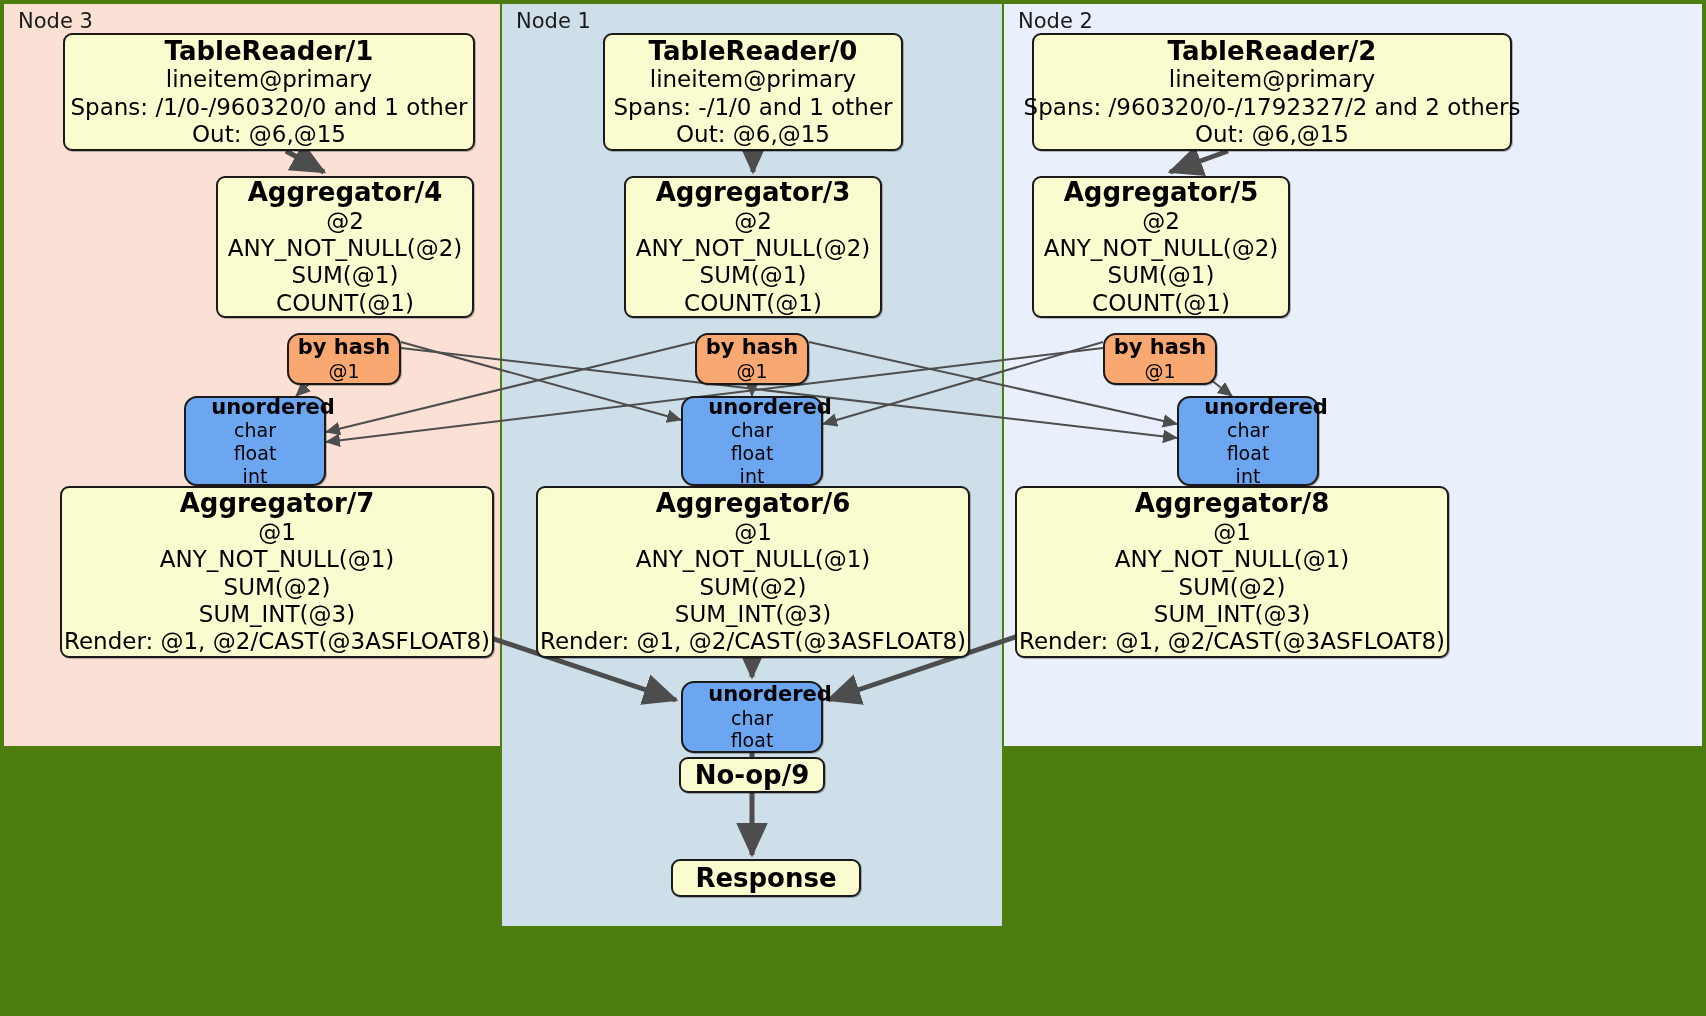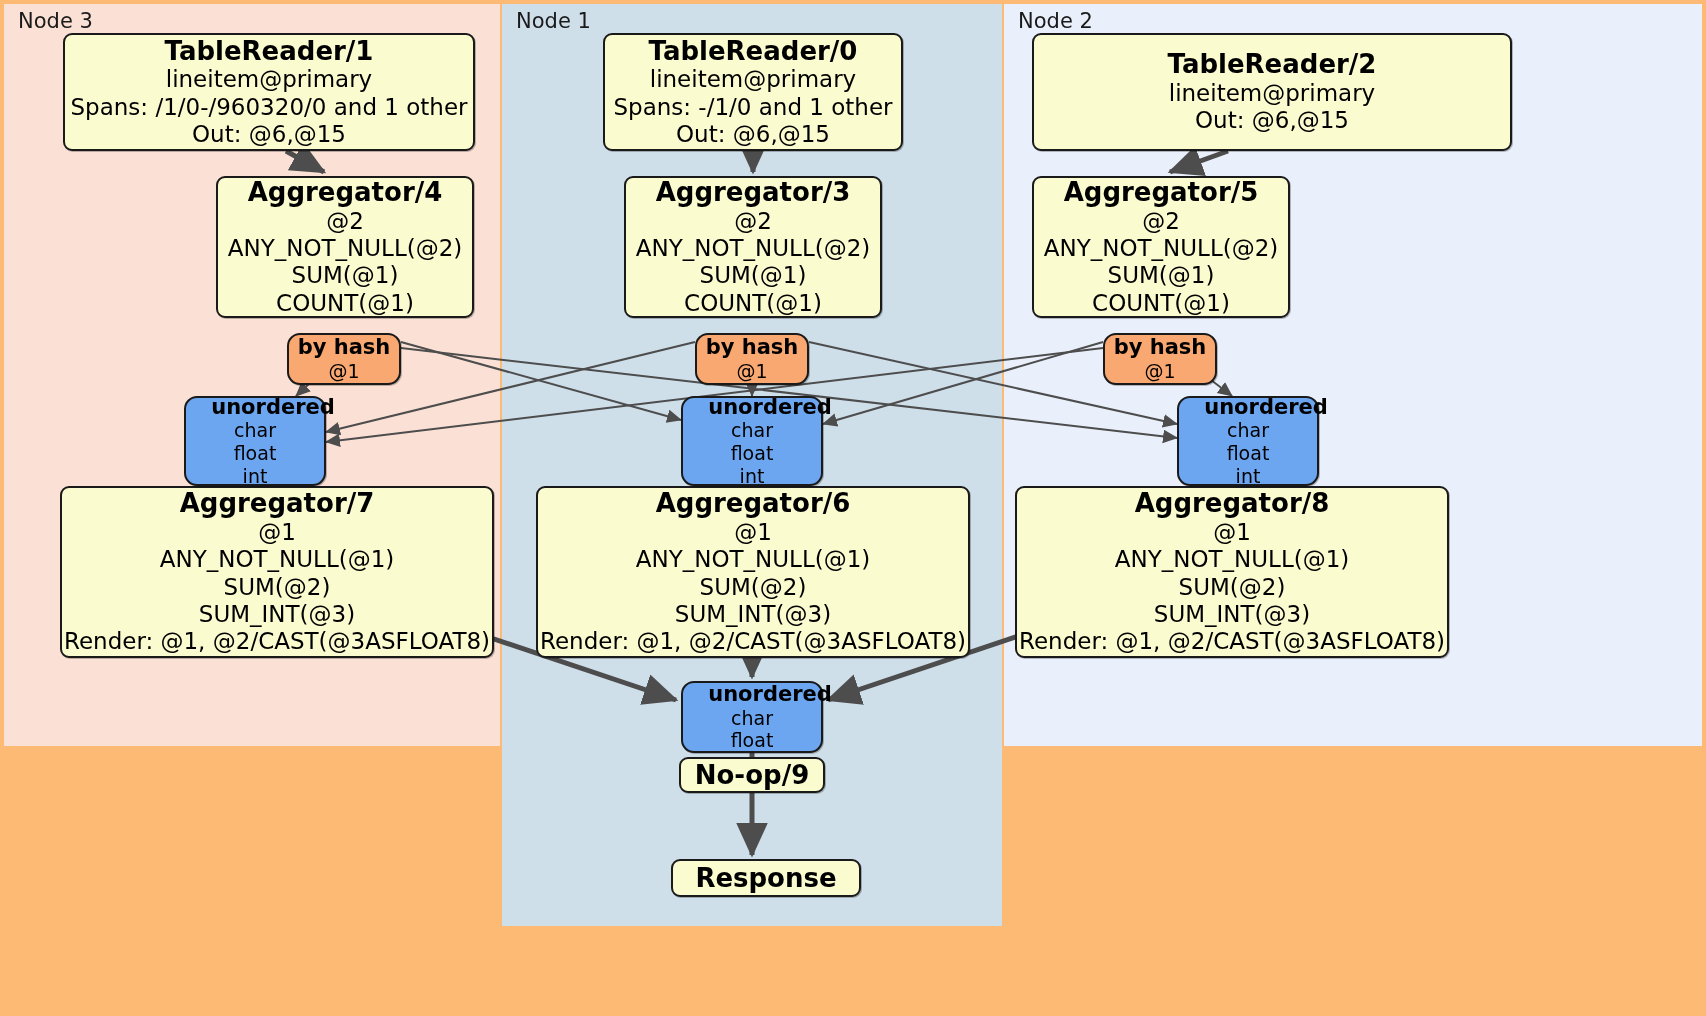--- a/index.html
+++ b/index.html
@@ -11,21 +11,21 @@
   body {
     font-family: "DejaVu Sans", "Liberation Sans", sans-serif;
     width: 1706px;
     height: 1016px;
     overflow: hidden;
   }
   #canvas {
     position: relative;
     width: 1706px;
     height: 1016px;
-    background: #fdba74;
+    background: #4d7c0f;
   }
 
   
   .panel {
     position: absolute;
     box-sizing: border-box;
   }
   .panel-label {
     position: absolute;
     top: 6px;
@@ -218,20 +218,21 @@
       </div>
       <div class="box proc" style="left: 679px; top: 757px; width: 146px; height: 36px;">
         <div class="title">No-op/9</div>
       </div>
       <div class="box proc" style="left: 671px; top: 859px; width: 190px; height: 38px;">
         <div class="title">Response</div>
       </div>
       <div class="box proc" style="left: 1032px; top: 33px; width: 480px; height: 118px;">
         <div class="title">TableReader/2</div>
         <div class="line">lineitem@primary</div>
+        <div class="line">Spans: /960320/0-/1792327/2 and 2 others</div>
         <div class="line">Out: @6,@15</div>
       </div>
       <div class="box proc" style="left: 1032px; top: 176px; width: 258px; height: 142px;">
         <div class="title">Aggregator/5</div>
         <div class="line">@2</div>
         <div class="line">ANY_NOT_NULL(@2)</div>
         <div class="line">SUM(@1)</div>
         <div class="line">COUNT(@1)</div>
       </div>
       <div class="box router" style="left: 1103px; top: 312px; width: 114px; height: 52px;">

